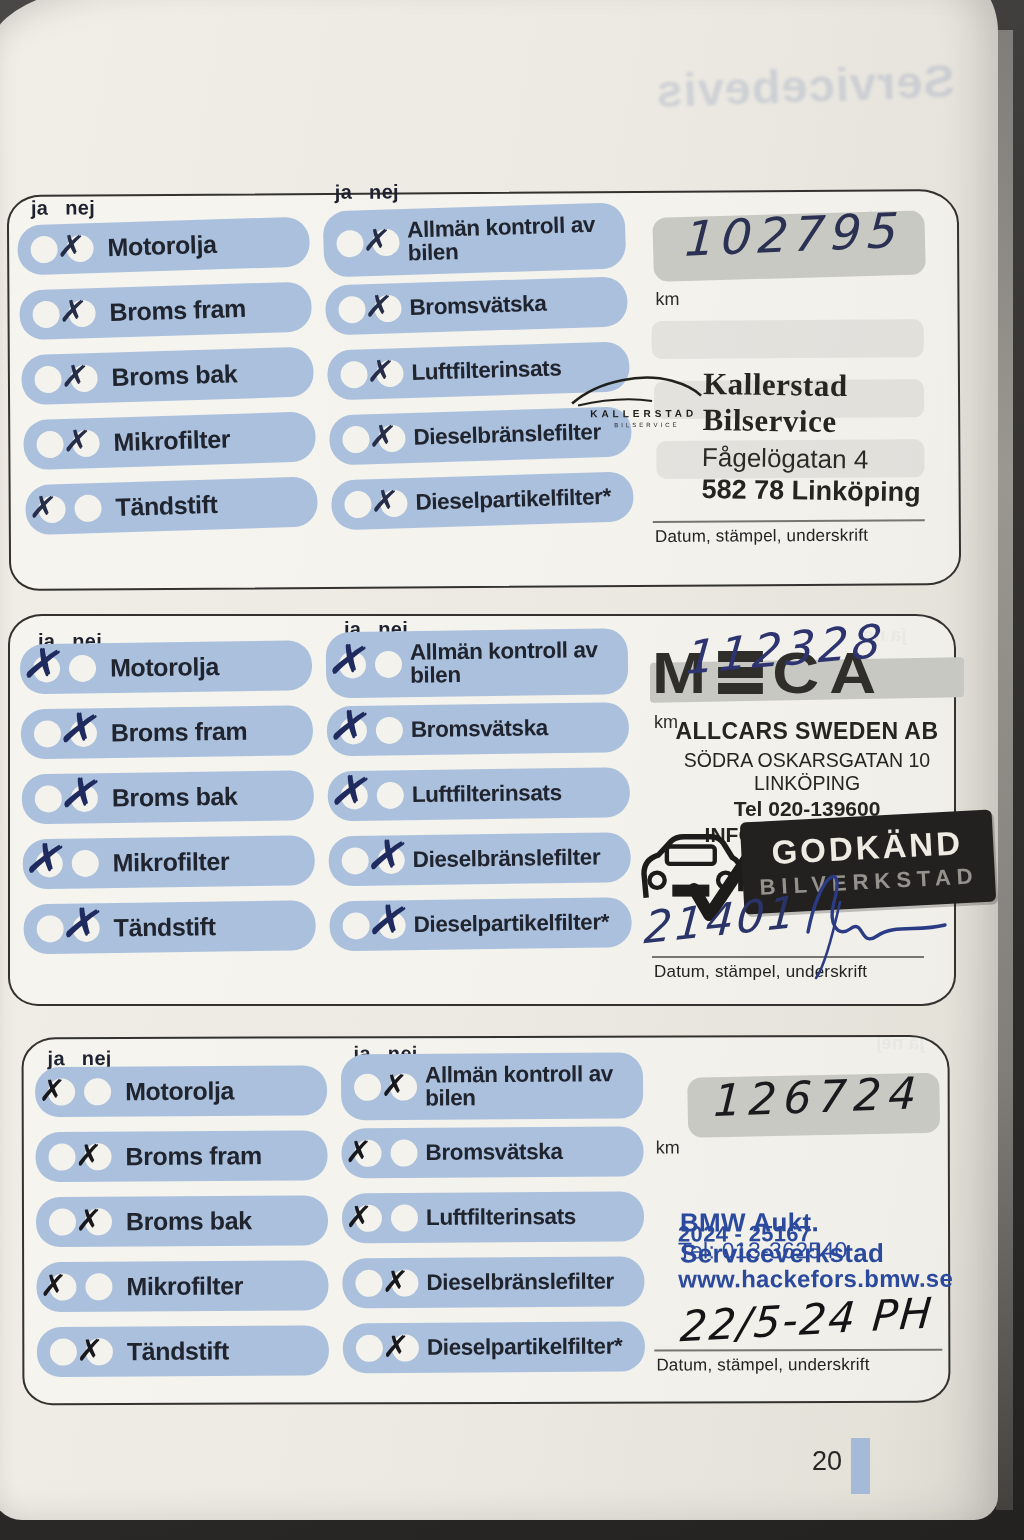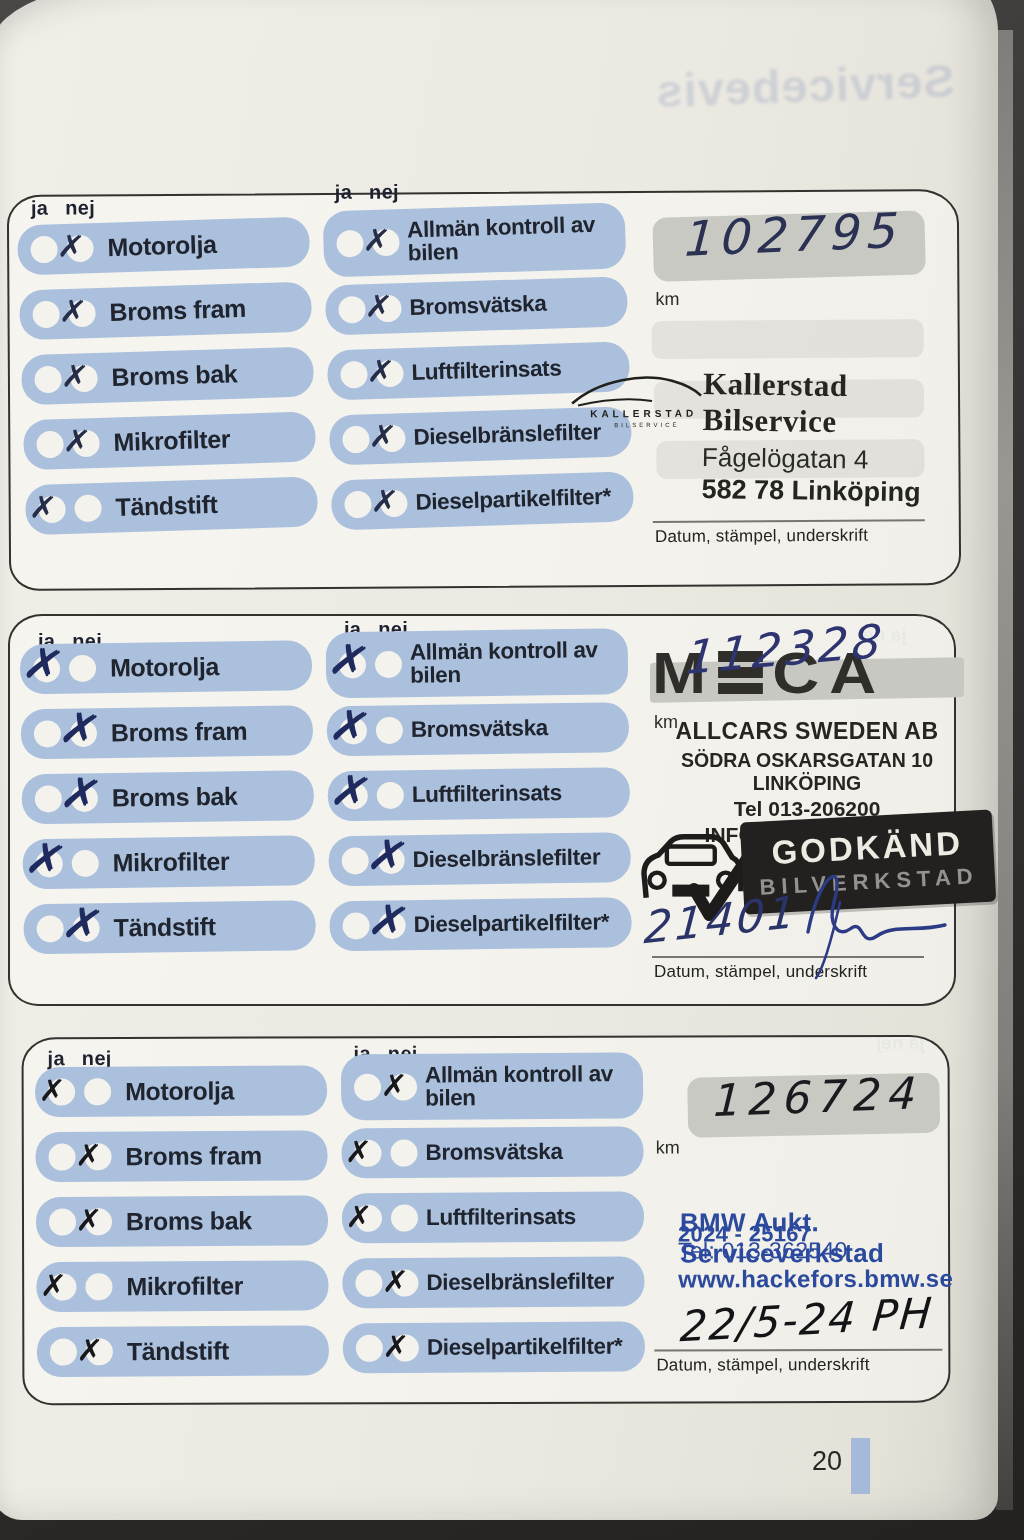--- a/index.html
+++ b/index.html
@@ -60,21 +60,21 @@
   .k-city{font-size:27px;font-weight:bold;margin-top:1px;color:#242420;}
   
   .meca-bar{position:absolute;left:640px;top:44px;width:314px;height:40px;background:#c7c8c2;transform:skewY(-1deg);border-radius:4px;}
   .meca-row{position:absolute;left:642px;top:24px;height:64px;display:flex;align-items:center;
     font-size:58px;font-weight:900;color:#2f2e2b;letter-spacing:9px;transform:scaleX(1.12);transform-origin:left center;}
   .meca-e{display:inline-flex;flex-direction:column;gap:5px;margin:0 8px 0 2px;}
   .meca-e i{display:block;width:40px;height:11px;background:#2f2e2b;}
   .kv1{left:676px;top:6px;font-size:46px;color:#2d3470;letter-spacing:4px;transform:rotate(-5deg) skewX(-10deg);}
   .allcars{position:absolute;left:640px;top:102px;width:314px;text-align:center;color:#26251f;}
   .ac1{font-weight:700;font-size:23px;letter-spacing:.4px;}
-  .ac2{font-size:19.5px;margin-top:4px;font-weight:700;}
+  .ac2{font-size:19.5px;margin-top:4px;font-weight:400;}
   .ac3{font-size:21px;margin-top:2px;font-weight:600;}
   .ac4{font-size:21px;margin-top:2px;font-weight:700;}
   .gk-car{position:absolute;left:612px;top:212px;width:142px;height:98px;}
   .gk-box{position:absolute;left:732px;top:200px;width:252px;height:92px;background:#22211f;border-radius:6px;
     transform:rotate(-3deg);display:flex;flex-direction:column;align-items:center;justify-content:center;
     box-shadow:2px 3px 0 rgba(34,33,31,.25);}
   .gk1{color:#eeebe3;font-weight:800;font-size:33px;letter-spacing:3px;}
   .gk2{color:rgba(232,229,221,.58);font-weight:700;font-size:22px;letter-spacing:6px;margin-top:2px;}
   .kvd1{left:634px;top:278px;font-size:44px;color:#2b3468;letter-spacing:3px;transform:rotate(-6deg) skewX(-10deg);}
   .p1-sig{position:absolute;left:770px;top:236px;width:175px;height:130px;z-index:5;}
@@ -280,21 +280,21 @@
         </span>
         <span class="meca-l">C</span>
         <span class="meca-l">A</span>
       </div>
     <span class="hand kv1">112328</span>
     <span class="kmlab" style="left:644px;top:96px">km</span>
 
     <div class="allcars">
       <div class="ac1">ALLCARS SWEDEN AB</div>
       <div class="ac2">SÖDRA OSKARSGATAN 10 LINKÖPING</div>
-      <div class="ac3">Tel 013-206200</div>
+      <div class="ac3">Tel 020-139600</div>
       <div class="ac4">INFO@ALLCARS.SE</div>
     </div>
 
     <svg class="gk-car" viewBox="0 0 110 90">
       <path d="M12 64 L10 42 Q10 29 23 25 L35 12 Q39 8 47 8 L71 8 Q79 8 83 14 L91 27 Q99 31 99 42 L99 58" fill="none" stroke="#1d1c1a" stroke-width="5"></path>
       <rect x="31" y="17" width="44" height="16" rx="3" fill="none" stroke="#1d1c1a" stroke-width="4"></rect>
       <rect x="36" y="52" width="34" height="11" fill="#1d1c1a"></rect>
       <circle cx="22" cy="48" r="7" fill="none" stroke="#1d1c1a" stroke-width="4"></circle>
       <circle cx="85" cy="48" r="7" fill="none" stroke="#1d1c1a" stroke-width="4"></circle>
       <path d="M56 56 L70 80 L106 26" fill="none" stroke="#1d1c1a" stroke-width="11" stroke-linecap="round" stroke-linejoin="round"></path>

